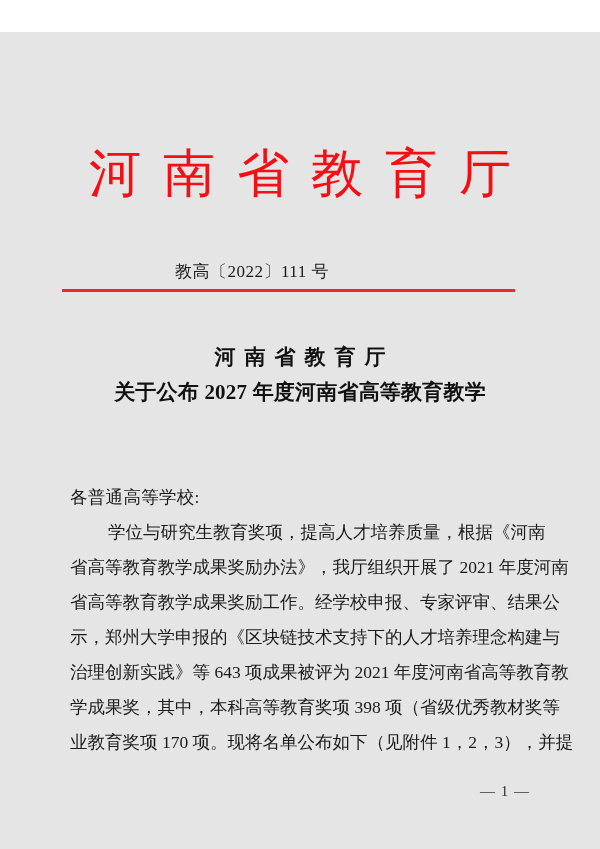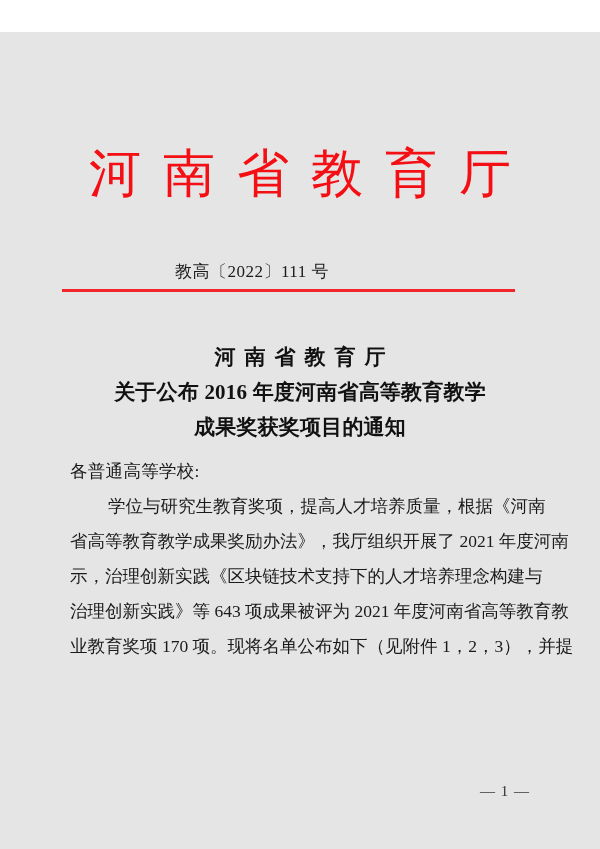--- a/index.html
+++ b/index.html
@@ -92,21 +92,21 @@
     text-indent: 9px;
   }
   .title-line.sub {
     letter-spacing: 0.2px;
   }
 
   
   .body-block {
     position: absolute;
     left: 70px;
-    top: 422px;
+    top: 448px;
     width: 462px;
   }
   .body-line {
     font-family: "Liberation Serif", "DejaVu Serif", serif;
     font-size: 17.5px;
     line-height: 35px;
     color: #1a1a1a;
     white-space: nowrap;
     letter-spacing: 0px;
   }
@@ -144,30 +144,31 @@
   </div>
 
   <div class="doc-number-row">
     <span class="doc-number">教高〔2022〕111 号</span>
   </div>
 
   <div class="red-rule"></div>
 
   <div class="title-block">
     <div class="title-line agency">河南省教育厅</div>
-    <div class="title-line sub">关于公布 2016 年度河南省高等教育教学</div>
-    <div class="title-line sub">成果奖获奖项目的通知</div>
+    <div class="title-line sub">关于公布 2027 年度河南省高等教育教学</div>
   </div>
 
   <div class="body-block">
     <div class="body-line salutation">各普通高等学校:</div>
     <div class="body-line indent">学位与研究生教育奖项，提高人才培养质量，根据《河南</div>
     <div class="body-line">省高等教育教学成果奖励办法》，我厅组织开展了 2021 年度河南</div>
-    <div class="body-line">示，治理创新实践《区块链技术支持下的人才培养理念构建与</div>
+    <div class="body-line">省高等教育教学成果奖励工作。经学校申报、专家评审、结果公</div>
+    <div class="body-line">示，郑州大学申报的《区块链技术支持下的人才培养理念构建与</div>
     <div class="body-line">治理创新实践》等 643 项成果被评为 2021 年度河南省高等教育教</div>
+    <div class="body-line">学成果奖，其中，本科高等教育奖项 398 项（省级优秀教材奖等</div>
     <div class="body-line">业教育奖项 170 项。现将名单公布如下（见附件 1，2，3），并提</div>
   </div>
 
   <div class="footer">
     <span class="page-number">— 1 —</span>
   </div>
 
 </div>
 
 </body></html>

